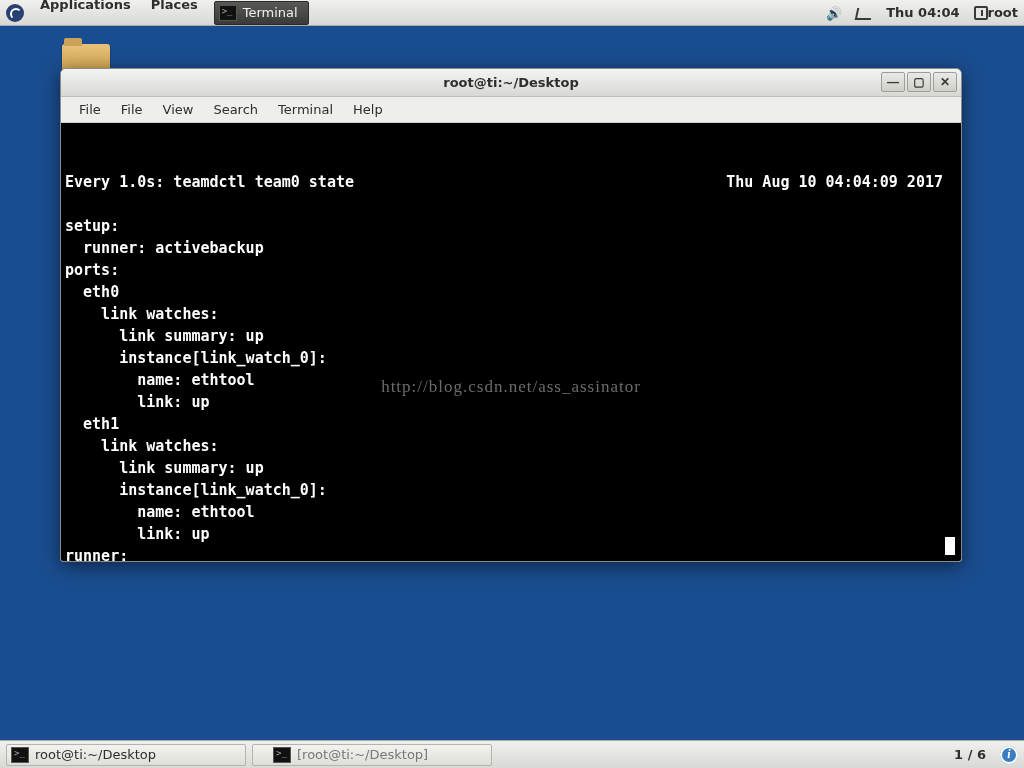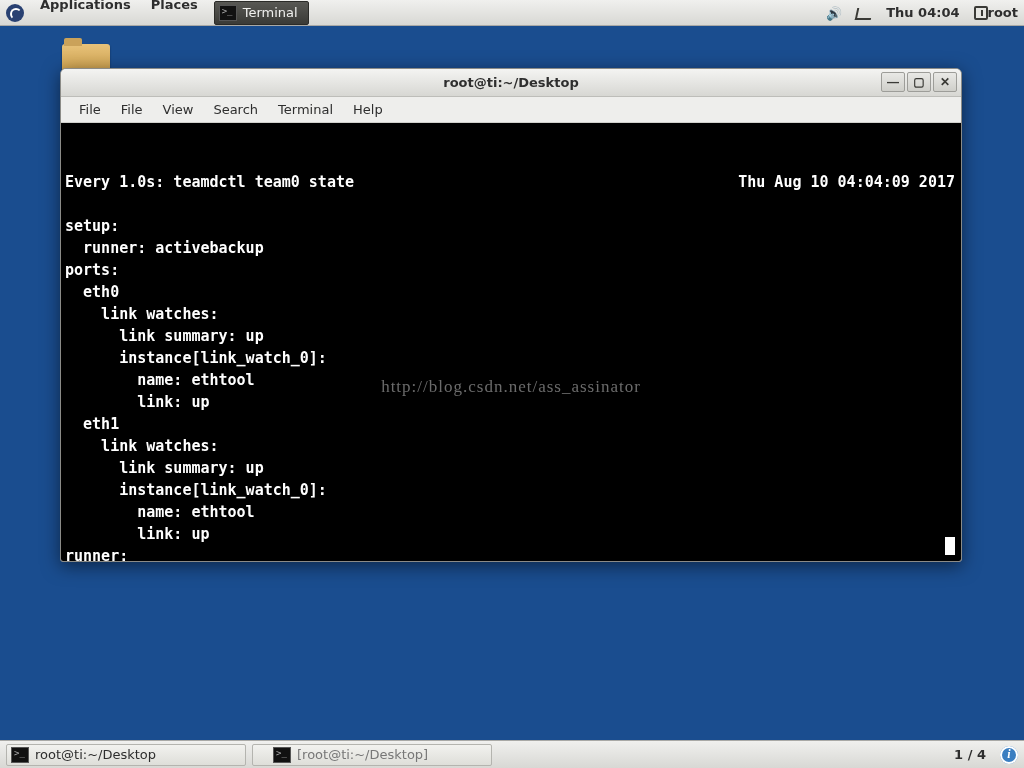--- a/index.html
+++ b/index.html
@@ -126,21 +126,21 @@
     height: 26px;
     background: #eeeeec;
     border-bottom: 1px solid #d0d0cc;
     display: flex; align-items: center;
     padding: 0 8px;
   }
   .menubar-item { padding: 0 10px; height: 26px; line-height:26px; color:#2e2e2e;}
   .terminal-body {
     background: #000;
     color: #fff;
-    padding: 4px 6px 4px 4px;
+    padding: 4px 18px 4px 4px;
     font-family: "DejaVu Sans Mono", "Liberation Mono", monospace;
     font-size: 15px;
     font-weight: bold;
     line-height: 22px;
     height: 438px;
     position: relative;
     white-space: pre;
   }
   .term-toprow { display:flex; justify-content:space-between; }
   .cursor{
@@ -251,15 +251,15 @@
 <div class="bottombar">
   <div class="task-btn">
     <span class="term-glyph"></span>
     <span>root@ti:~/Desktop</span>
   </div>
   <div class="task-btn inactive">
     <span class="term-glyph"></span>
     <span>[root@ti:~/Desktop]</span>
   </div>
   <div class="spacer"></div>
-  <span class="ws-ind">1 / 4</span>
+  <span class="ws-ind">1 / 6</span>
   <span class="info-bubble">i</span>
 </div>
 
 </body></html>

